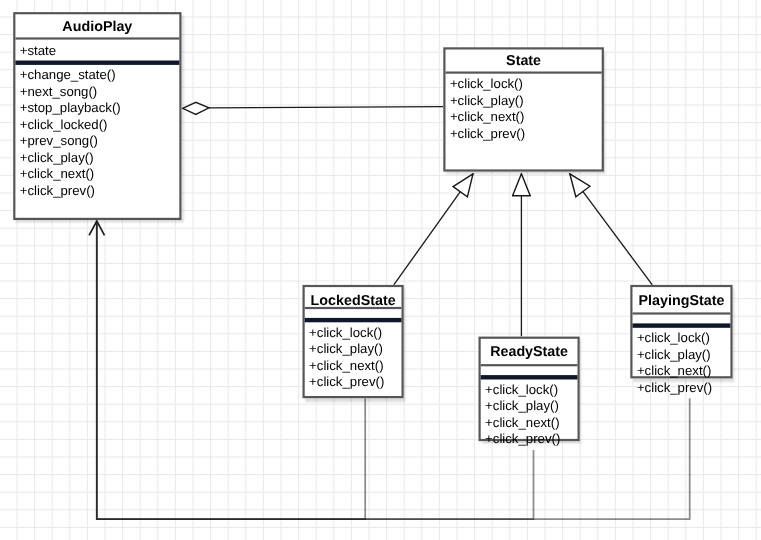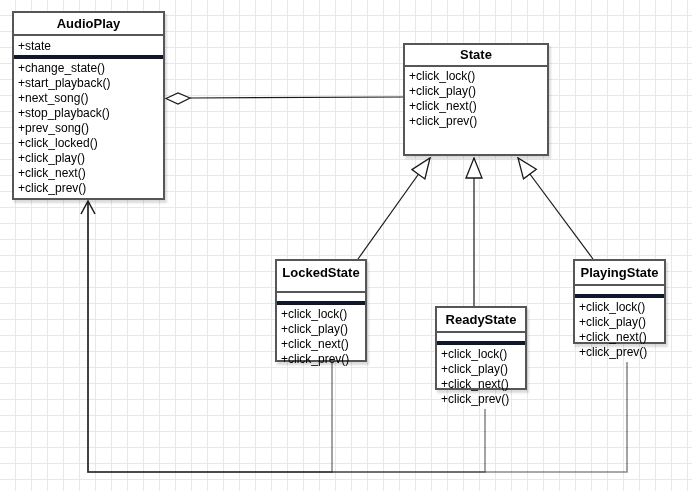--- a/index.html
+++ b/index.html
@@ -62,53 +62,52 @@
     <polyline points="81,214 88,201 95,214" fill="none" stroke="#1a1a1a" stroke-width="1.5"></polyline>
   </svg>
 
   <div class="cbox" style="left:12px; top:11px; width:153px; height:189px">
     <div class="ctitle" style="height:23px; line-height:21px">AudioPlay</div>
     <div class="cattrs" style="height:23px">
         <div class="member">+state</div>
       </div>
     <div class="cmethods" style="height:139px">
         <div class="member">+change_state()</div>
-        <div class="member">+start_playback()</div>
         <div class="member">+next_song()</div>
         <div class="member">+stop_playback()</div>
+        <div class="member">+click_locked()</div>
         <div class="member">+prev_song()</div>
-        <div class="member">+click_locked()</div>
         <div class="member">+click_play()</div>
         <div class="member">+click_next()</div>
         <div class="member">+click_prev()</div>
       </div>
   </div>
 
   <div class="cbox" style="left:403px; top:43px; width:146px; height:113px">
     <div class="ctitle" style="height:22px; line-height:20px">State</div>
     <div class="cmethods" style="height:63px">
         <div class="member">+click_lock()</div>
         <div class="member">+click_play()</div>
         <div class="member">+click_next()</div>
         <div class="member">+click_prev()</div>
       </div>
   </div>
 
   <div class="cbox" style="left:275px; top:259px; width:92px; height:103px">
-    <div class="ctitle" style="height:32px; line-height:23px">LockedState</div>
+    <div class="ctitle" style="height:20px; line-height:23px">LockedState</div>
     <div class="cattrs" style="height:12px; padding:0"></div>
     <div class="cmethods" style="height:62px">
         <div class="member">+click_lock()</div>
         <div class="member">+click_play()</div>
         <div class="member">+click_next()</div>
         <div class="member">+click_prev()</div>
       </div>
   </div>
 
-  <div class="cbox" style="left:435px; top:306px; width:92px; height:84px">
+  <div class="cbox" style="left:435px; top:306px; width:92px; height:95px">
     <div class="ctitle" style="height:25px; line-height:23px">ReadyState</div>
     <div class="cattrs" style="height:12px; padding:0"></div>
     <div class="cmethods" style="height:62px">
         <div class="member">+click_lock()</div>
         <div class="member">+click_play()</div>
         <div class="member">+click_next()</div>
         <div class="member">+click_prev()</div>
       </div>
   </div>
 

